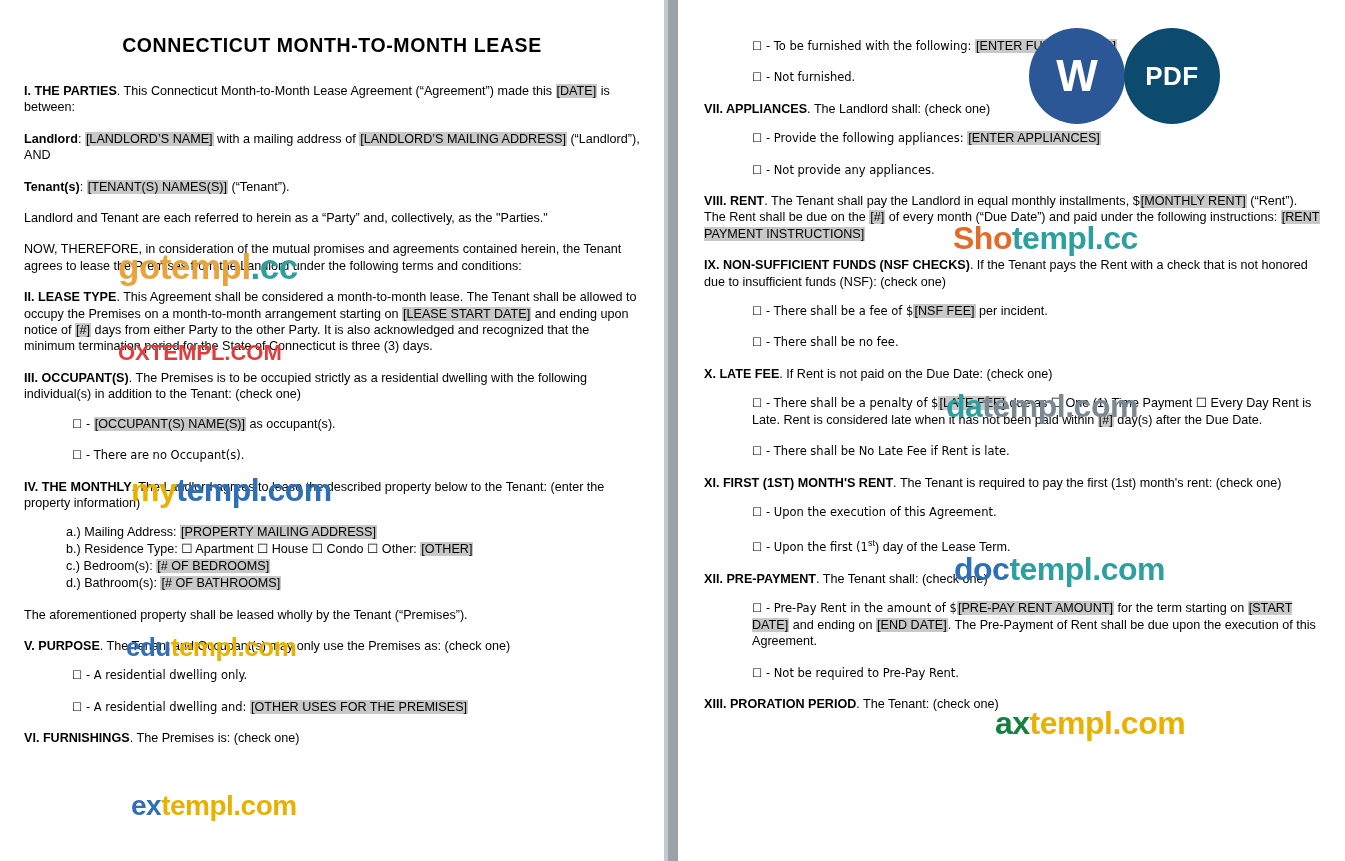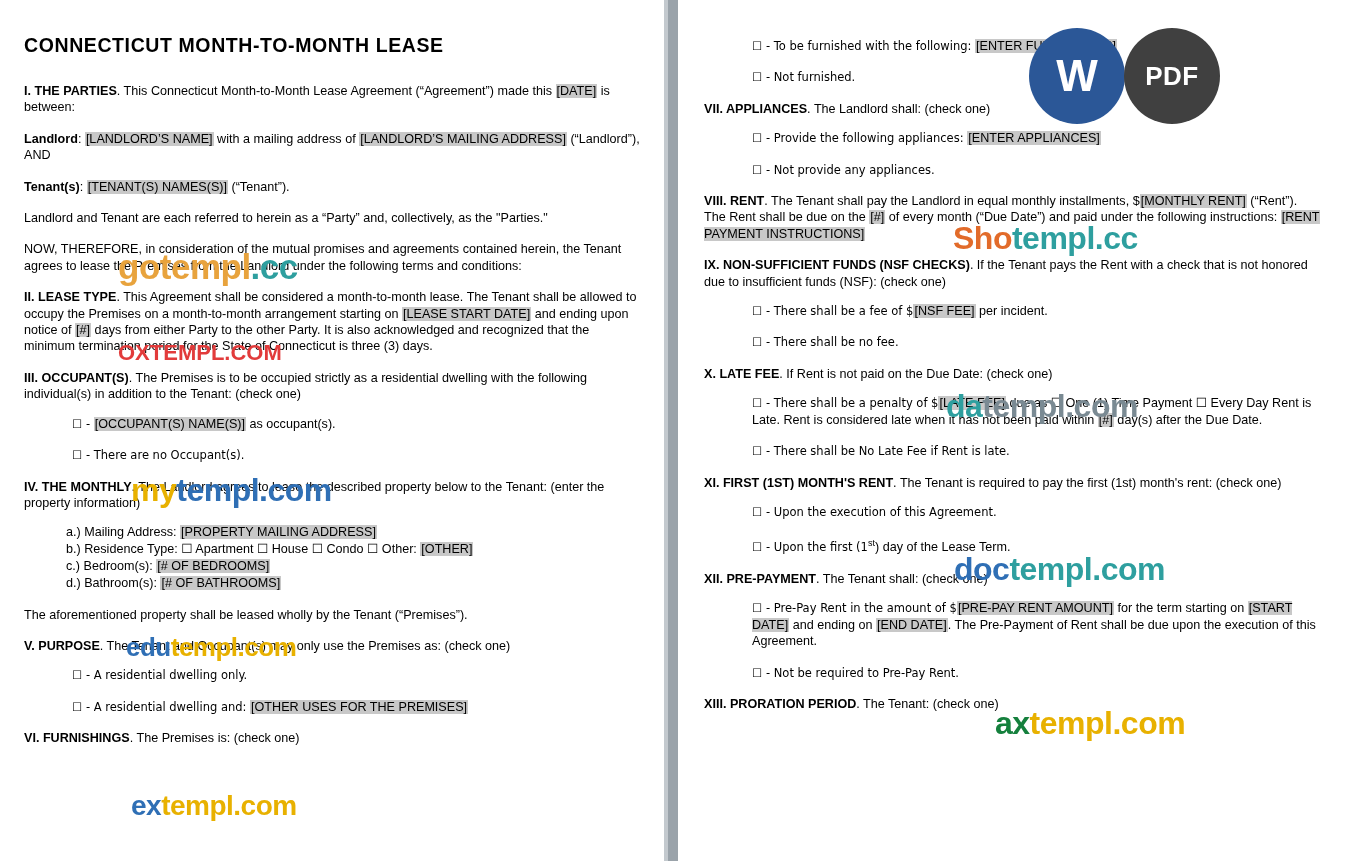--- a/index.html
+++ b/index.html
@@ -37,21 +37,21 @@
   .col-right { left: 678px; width: 667px; }
 
   .inner {
     position: relative;
     padding: 0 24px;
   }
 
   h1.doc-title {
     font-size: 19.5px;
     font-weight: bold;
-    text-align: left;
+    text-align: center;
     letter-spacing: 0.6px;
     margin: 34px 0 26px 0;
     color: #000;
   }
 
   p, .blk {
     font-size: 12.6px;
     line-height: 16.4px;
     color: #000;
     margin: 1px 0 15px 0;
@@ -133,21 +133,21 @@
     color: #fff;
     font-weight: bold;
   }
   .badge-w {
     left: 1029px; top: 28px; width: 96px; height: 96px;
     background: #2b5797;
     font-size: 44px;
   }
   .badge-pdf {
     left: 1124px; top: 28px; width: 96px; height: 96px;
-    background: #404040;
+    background: #0c4a6e;
     font-size: 26px;
     letter-spacing: 0.5px;
   }
 </style>
 </head>
 <body>
 
 <div id="page">
 
   <div class="col col-left">

